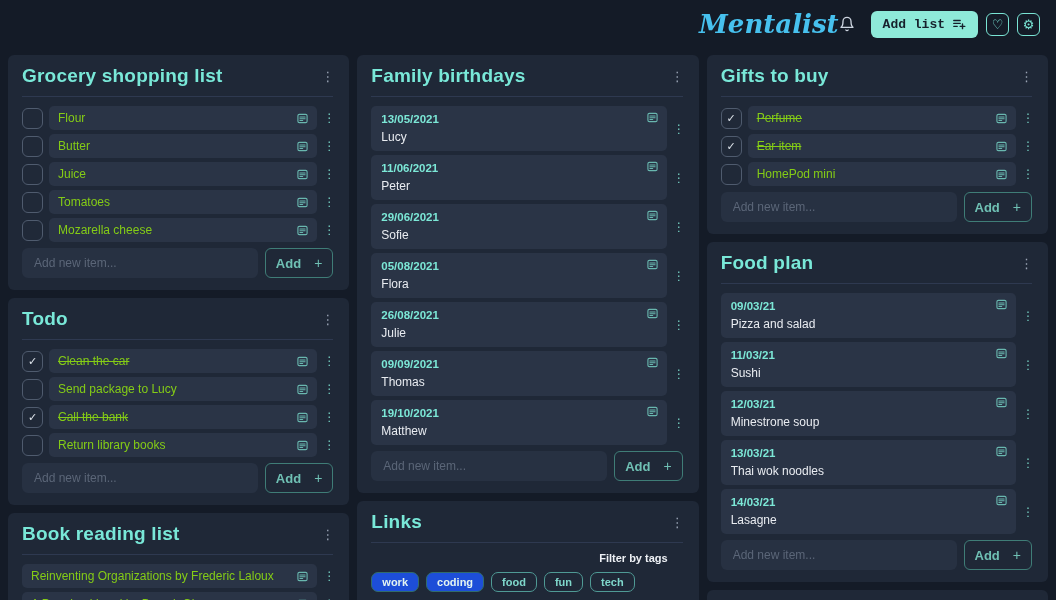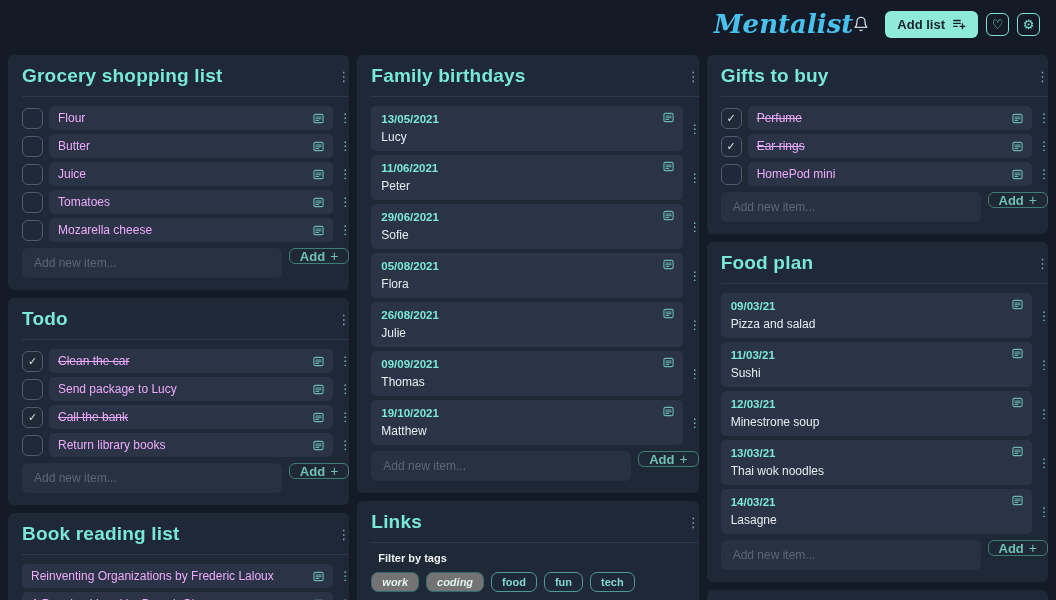--- a/index.html
+++ b/index.html
@@ -10,74 +10,74 @@
     color:#e9ecf1;
   }
   
   .topbar { height:48px; display:flex; align-items:center; justify-content:flex-end; padding:0 16px 0 14px; }
   .logo { font-family:"DejaVu Serif", serif; font-style:italic; font-weight:bold; font-size:26px; color:#47c1ee; cursor:pointer; }
   .topbar-right { display:flex; align-items:center; gap:8px; }
   .bell { display:flex; align-items:center; margin-right:8px; cursor:pointer; }
   .add-list {
     display:flex; align-items:center; gap:7px; background:#8eead9; color:#17202c;
     border:none; border-radius:6px; padding:6px 12px; font-size:13px; font-weight:bold;
-    font-family:Liberation Sans, sans-serif; cursor:pointer;
+    font-family:Liberation Mono, monospace; cursor:pointer;
   }
   .icon-btn {
     width:23px; height:23px; display:flex; align-items:center; justify-content:center;
     background:transparent; border:1px solid #79e4d4; border-radius:6px; color:#79e4d4;
     font-size:13px; line-height:1; cursor:pointer; padding:0;
   }
   
   .board { display:grid; grid-template-columns:repeat(3, 1fr); gap:8px; padding:7px 8px; align-items:start; }
   .col { display:flex; flex-direction:column; gap:8px; }
-  .card { background:#1f2837; border-radius:6px; padding:10px 0 12px 14px; }
+  .card { background:#1f2837; border-radius:6px; padding:10px 16px 12px 14px; }
   .card-head { display:flex; align-items:center; justify-content:space-between; }
   .card-title { color:#79e8d8; font-size:19px; font-weight:bold; letter-spacing:.2px; }
   .kebab { color:#9aa4b5; font-size:13px; cursor:pointer; width:12px; text-align:center; user-select:none; }
   .divider { height:1px; background:#2e3950; margin:9px 0 9px; }
   
   .item { display:flex; align-items:center; gap:6px; margin-bottom:4px; }
   .checkbox {
     width:21px; height:21px; flex:0 0 21px; border:1px solid #4f5b6e; border-radius:6px;
     background:#202938; display:flex; align-items:center; justify-content:center;
     color:#dfe5ec; font-size:11px; cursor:pointer;
   }
   .row {
     flex:1; background:#2a3446; border-radius:5px; min-height:24px;
     display:flex; align-items:center; padding:0 9px; font-size:12px; gap:6px;
   }
-  .row .label { color:#f0abfc; }
+  .row .label { color:#84cc16; }
   .row .label.done { text-decoration:line-through; }
   .note-ic { margin-left:auto; color:#74cfc2; opacity:.85; display:flex; cursor:pointer; }
   .kebab-item { color:#74cfc2; font-size:12px; width:10px; text-align:center; cursor:pointer; user-select:none; }
   
   .row.dated { display:block; padding:6px 10px 7px; position:relative; }
   .date-link { color:#7ce8d7; font-size:11.5px; font-weight:bold; cursor:pointer; display:inline-block; }
   .dlabel { display:block; font-size:12px; color:#e9ecf1; margin-top:4px; }
   .row-icons { position:absolute; top:6px; right:9px; display:flex; }
   
-  .filter-label { font-size:11px; font-weight:bold; color:#eef1f5; margin:1px 7px 8px; }
+  .filter-label { font-size:11px; font-weight:bold; color:#eef1f5; margin:1px 15px 8px;text-align:right; }
   .tags { display:flex; gap:7px; margin:0 0 12px; }
   .tag {
     font-size:11px; font-weight:bold; padding:3px 10px; border-radius:7px; cursor:pointer;
     border:1.5px solid #4f9a95; color:#7fd7cb; background:transparent;
   }
-  .tag.selected { background:#737373; border-color:#316c6c; color:#e4f4f1;font-style:italic; }
+  .tag.selected { background:#1d4ed8; border-color:#316c6c; color:#e4f4f1; }
   
   .add-row { display:flex; gap:7px; margin-top:6px; }
   .add-input {
     flex:1; background:#273142; border:none; border-radius:6px; height:30px;
     padding:0 12px; font-size:12px; color:#aab3c2; font-family:"Liberation Sans", sans-serif;
   }
   .add-input::placeholder { color:#5b6678; }
   .add-btn {
-    background:transparent; border:1px solid #3f7d77; border-radius:6px; height:16px;
+    background:transparent; border:1px solid #3f7d77; border-radius:6px; height:30px;
     padding:0 10px; color:#6fc0b4; font-size:13px; font-weight:bold; cursor:pointer;
-    font-family:"Liberation Sans", sans-serif; display:flex; align-items:center; gap:5px;
+    font-family:"Liberation Sans", sans-serif; display:flex; align-items:center; gap:13px;
   }
   .add-btn .plus { font-weight:normal; font-size:14px; }
 </style>
 </head>
 <body>
 
 <div class="topbar">
   <div class="logo">Mentalist</div>
   <div class="topbar-right">
     <span class="bell">
@@ -448,21 +448,21 @@
                 <line x1="3.2" y1="6.3" x2="8.8" y2="6.3"></line>
                 <line x1="3.2" y1="8.2" x2="6.2" y2="8.2"></line>
               </svg>
             </span>
           </div>
           <span class="kebab-item">⋮</span>
         </div>
         <div class="item">
           <span class="checkbox">✓</span>
           <div class="row">
-            <span class="label done">Ear rings</span>
+            <span class="label done">Ear item</span>
             <span class="note-ic">
               <svg width="11" height="11" viewBox="0 0 12 12" fill="none" stroke="currentColor" stroke-width="1.2" stroke-linecap="round">
                 <rect x="1" y="1.5" width="10" height="9" rx="1.6"></rect>
                 <line x1="3.2" y1="4.3" x2="8.8" y2="4.3"></line>
                 <line x1="3.2" y1="6.3" x2="8.8" y2="6.3"></line>
                 <line x1="3.2" y1="8.2" x2="6.2" y2="8.2"></line>
               </svg>
             </span>
           </div>
           <span class="kebab-item">⋮</span>

